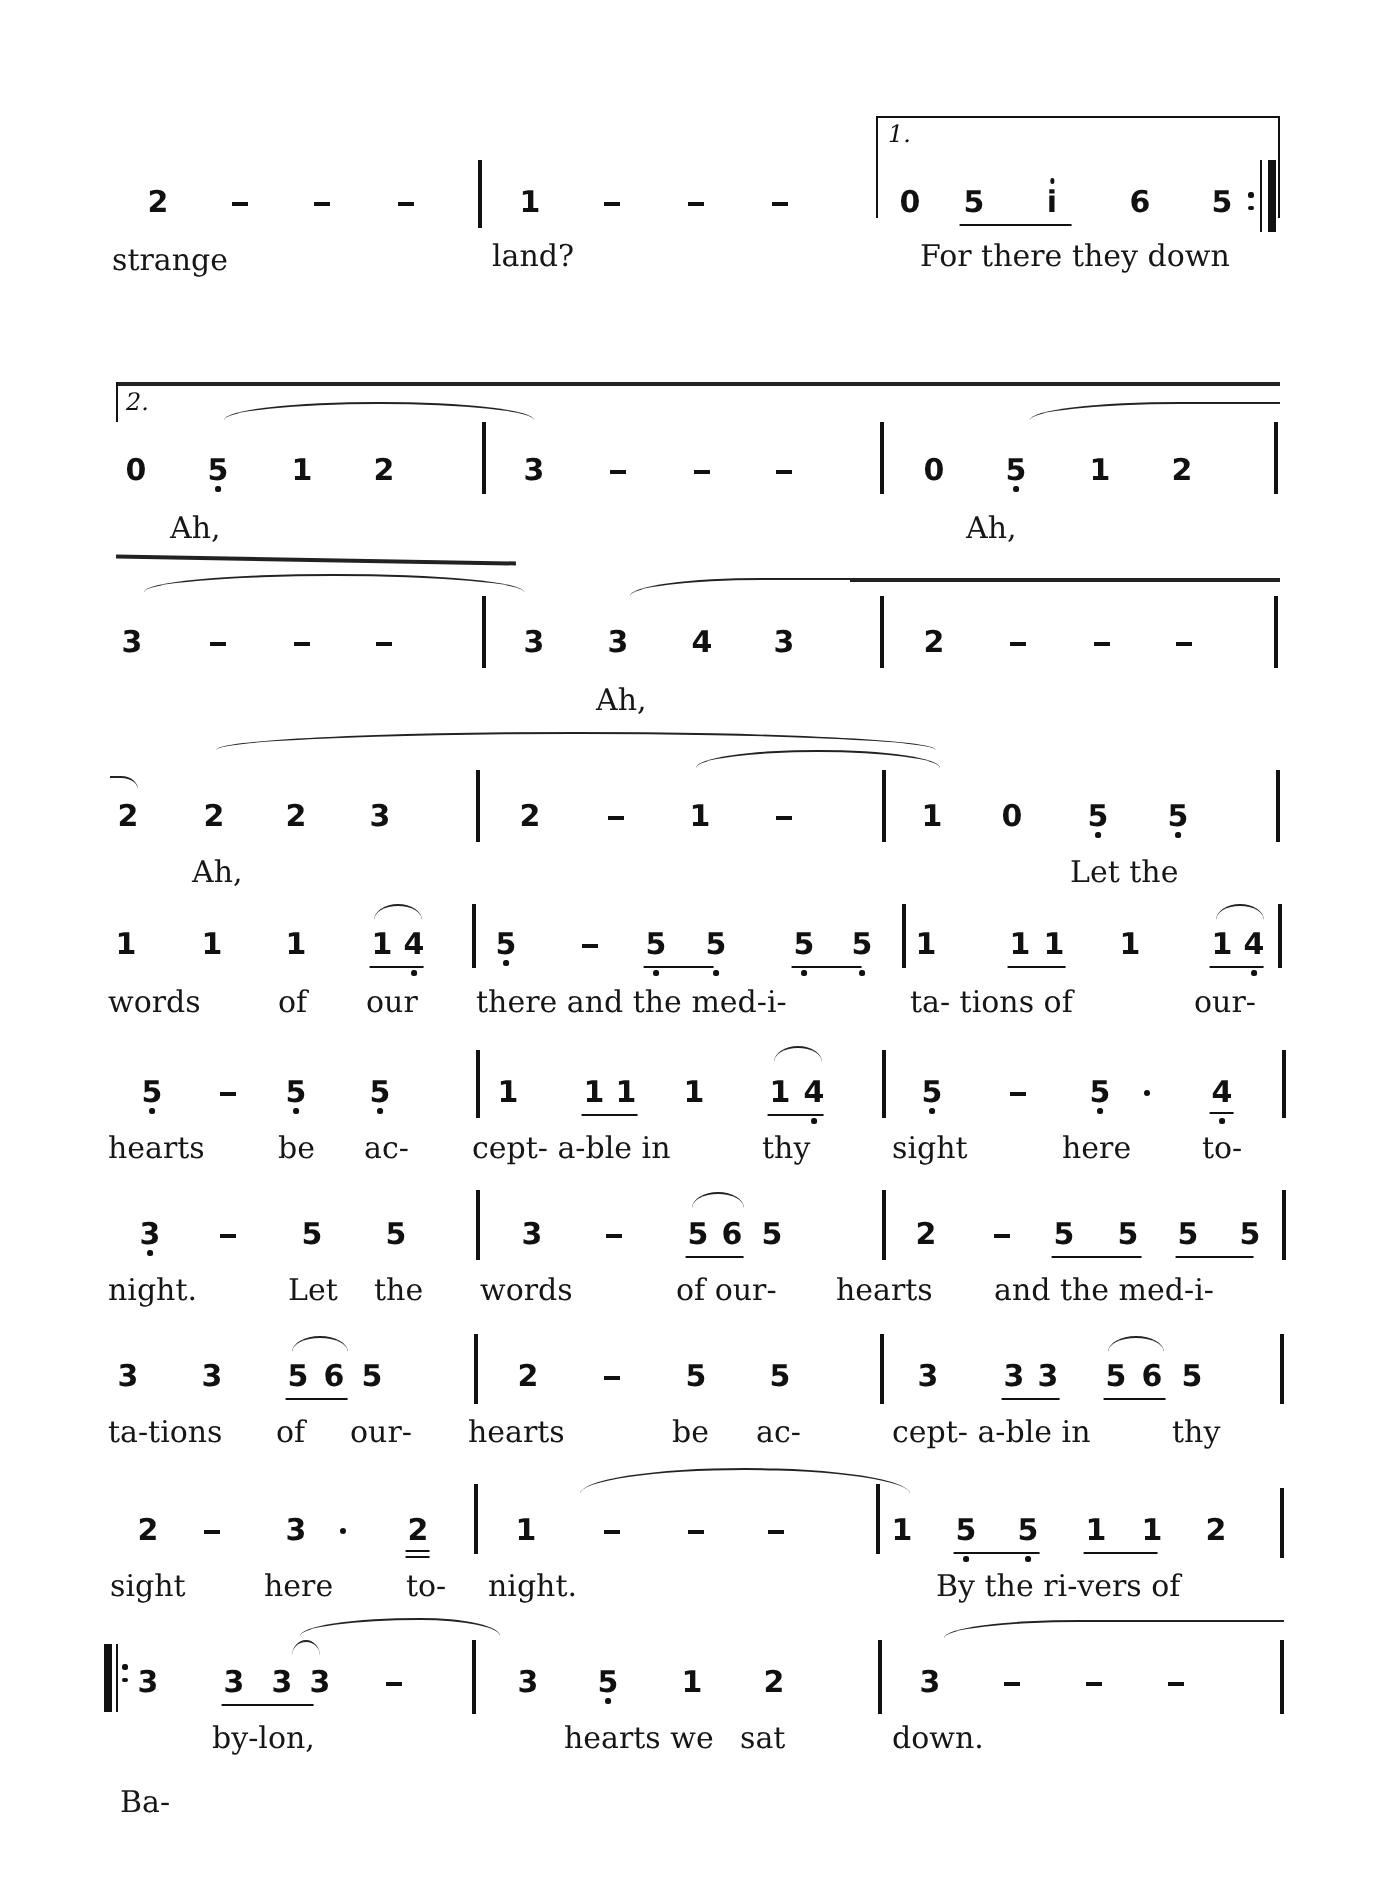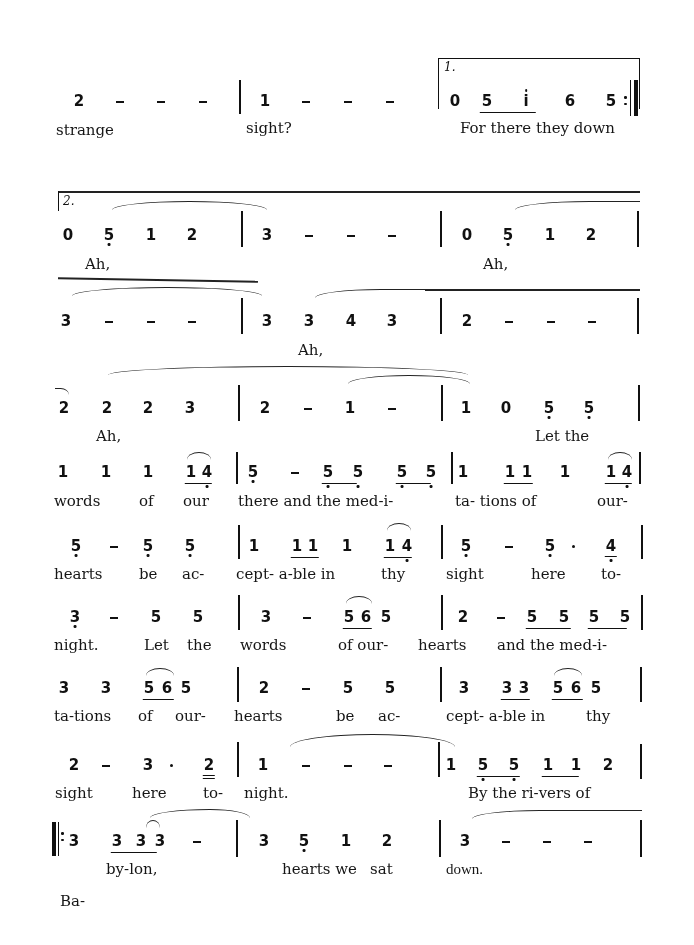--- a/index.html
+++ b/index.html
@@ -43,21 +43,21 @@
   <span class="note" style="left:526px; top:92px;">i<span class="dot-above"></span></span>
   <span class="note" style="left:570px; top:92px;">6</span>
   <span class="note" style="left:611px; top:92px;">5</span>
   <div class="rdots" style="left:624px; top:96px;">
       <i></i>
       <i></i>
     </div>
   <div class="dblbar" style="left:634px; top:80px; height:36px;"></div>
   <div class="thinbar" style="left:630px; top:80px; height:36px;"></div>
   <span class="lyric" style="left:56px; top:121px;">strange</span>
-  <span class="lyric" style="left:246px; top:119px;">sight?</span>
+  <span class="lyric" style="left:246px; top:119px;">land?</span>
   <span class="lyric" style="left:460px; top:119px;">For there they down</span>
 </div>
 
 <div class="sys" style="top:0;">
   <div class="hline" style="left:58px; top:191px; width:582px;"></div>
   <div class="volta" style="left:58px; top:191px; width:0; height:20px; border-top:none;"></div>
   <span class="volta-label" style="left:63px; top:194px;">2.</span>
   <div class="slur" style="left:112px; top:201px; width:155px;"></div>
   <div class="slur" style="left:515px; top:201px; width:125px; border-radius:60% 0 0 0 / 100% 0 0 0;"></div>
   <span class="note" style="left:68px; top:226px;">0</span>
@@ -296,14 +296,14 @@
   <div class="bar" style="left:439px; top:820px; height:37px;"></div>
   <span class="note" style="left:465px; top:832px;">3</span>
   <div class="dash" style="left:506px; top:841px;"></div>
   <div class="dash" style="left:547px; top:841px;"></div>
   <div class="dash" style="left:588px; top:841px;"></div>
   <div class="bar" style="left:640px; top:820px; height:37px;"></div>
   <span class="lyric" style="left:60px; top:892px;">Ba-</span>
   <span class="lyric" style="left:106px; top:860px;">by-lon,</span>
   <span class="lyric" style="left:282px; top:860px;">hearts we</span>
   <span class="lyric" style="left:370px; top:860px;">sat</span>
-  <span class="lyric" style="left:446px; top:860px;font-family:Liberation Serif, serif;">down.</span>
+  <span class="lyric" style="left:446px; top:860px;">down.</span>
 </div>
 
 </body></html>

